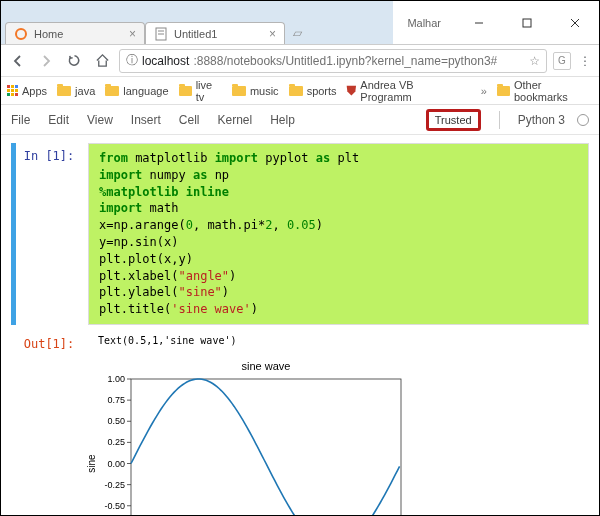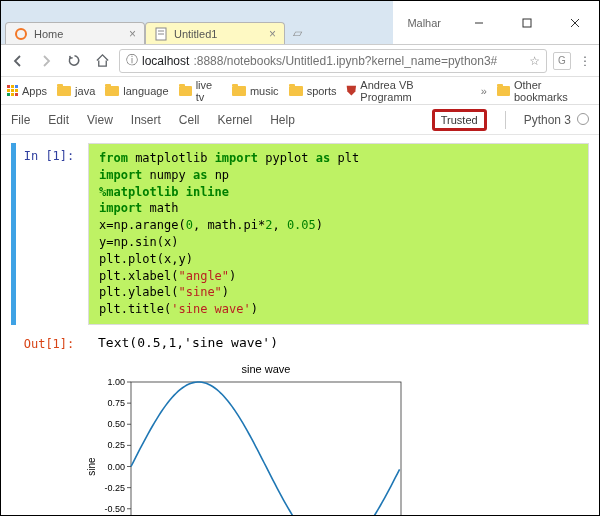--- a/index.html
+++ b/index.html
@@ -22,21 +22,21 @@
   }
   .tabs-area { display: flex; align-items: flex-end; flex: 1; padding-top: 4px; padding-left: 4px; gap: 0; background: #d9e6f2; }
   .tab {
     display: flex; align-items: center; padding: 4px 8px;
     border: 1px solid #b5b5b5; border-bottom: none;
     border-radius: 4px 4px 0 0;
     background: #f3f3f3; font-size: 11px; color: #555;
     min-width: 140px; height: 22px;
     gap: 6px;
   }
-  .tab.active { background: #fef9c3; }
+  .tab.active { background: #ffffff; }
   .tab .icon { width: 14px; height: 14px; display: inline-flex; align-items: center; justify-content: center; }
   .tab .close { margin-left: auto; color: #888; font-size: 12px; }
   .newtab { margin-left: 4px; color: #888; padding: 4px; }
   .win-controls { display: flex; align-items: center; padding: 0 6px; gap: 12px; background:#fff;}
   .win-btn { width: 36px; height: 28px; display: flex; align-items: center; justify-content: center; color:#333; }
   .win-user { font-size: 11px; color: #666; padding: 0 8px; }
 
   .addrbar {
     height: 32px; background: #fff; display: flex; align-items: center;
     padding: 0 6px; gap: 6px; border-bottom: 1px solid #e0e0e0;
@@ -69,35 +69,35 @@
   .bookmarks .spacer { flex:1; }
   .chev { color:#777; }
 
   .nb-toolbar {
     height: 30px; background: #fff; display: flex; align-items: center;
     padding: 0 10px; gap: 18px; border-bottom: 1px solid #e5e5e5; font-size: 12px; color:#555;
   }
   .nb-toolbar .spacer { flex:1; }
   .trusted { border:3px solid #b91c1c; padding:2px 6px; border-radius:3px; font-size:11px; color:#333;}
   .divider { width:1px; height:18px; background:#ccc; }
-  .kernel { display:flex; align-items:flex-start; gap:6px; }
+  .kernel { display:flex; align-items:center; gap:12px; }
   .kernel-ind { width:12px; height:12px; border:1px solid #999; border-radius:50%; }
 
   .notebook { padding: 8px 0 8px 0; height: calc(516px - 28px - 32px - 28px - 30px); overflow:auto; background:#fff; }
   .cell { display:flex; margin: 0 10px 6px 10px; }
   .run-bar { width:5px; background:#3ea2e5; margin-right:2px; }
   .prompt { width:70px; font-family: monospace; font-size:12px; text-align:center; padding:6px 8px 0 0; color:#303F9F; }
   .prompt.out { color:#D84315; }
   .code-area {
     flex:1; background:#bef264; border:1px solid #dcdcdc; padding:6px 10px;
     font-family: Menlo, Consolas, monospace; font-size:12px; line-height:1.4;
     white-space: pre;
   }
   .output-area {
-    flex:1; font-family: Menlo, Consolas, monospace; font-size:13px; padding: 4px 10px;
+    flex:1; font-family: Menlo, Consolas, monospace; font-size:10px; padding: 4px 10px;
   }
   .plot-wrap { display:flex; margin-left:80px; }
   .plot { background:#fff; }
 
   
   .kw { color:#008000; font-weight:bold; }
   .mg { color:#008000; font-weight:bold;}
   .id { color:#000; }
   .str { color:#BA2121; }
   .num { color:#008000; }

